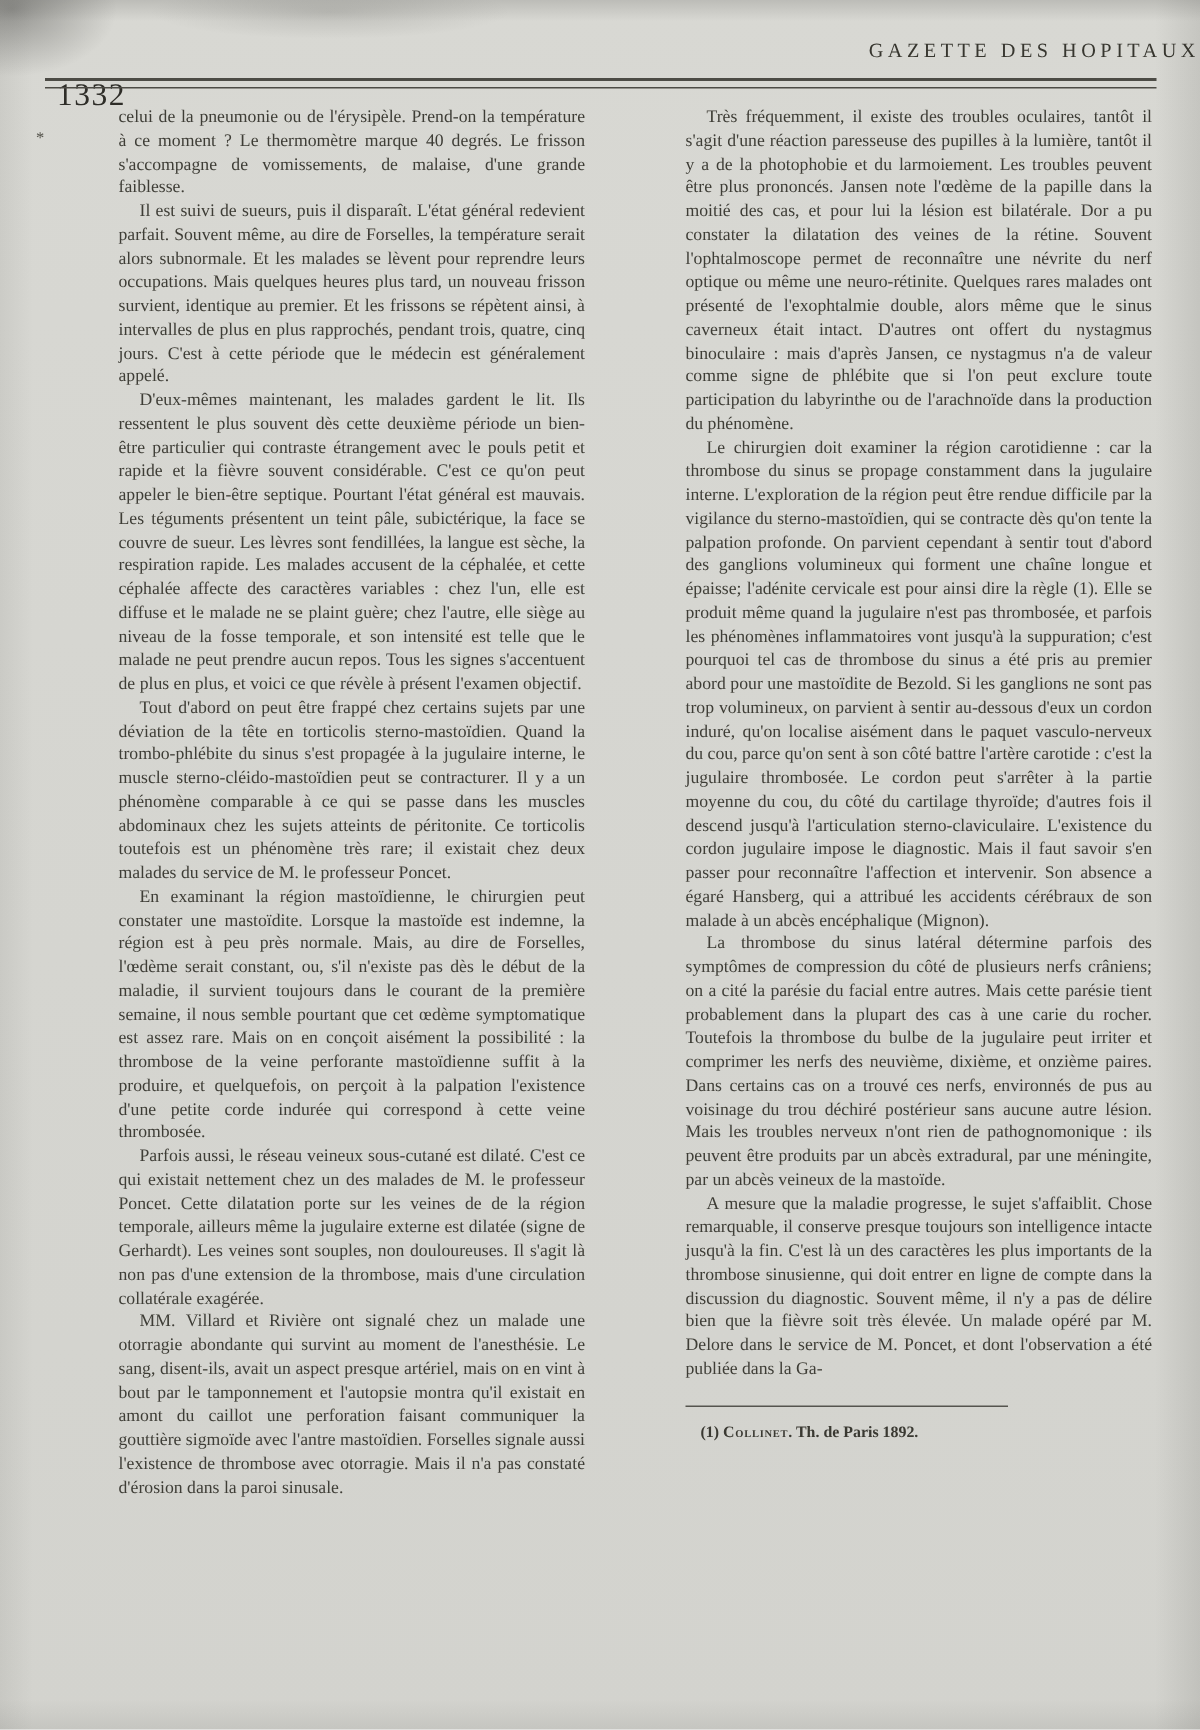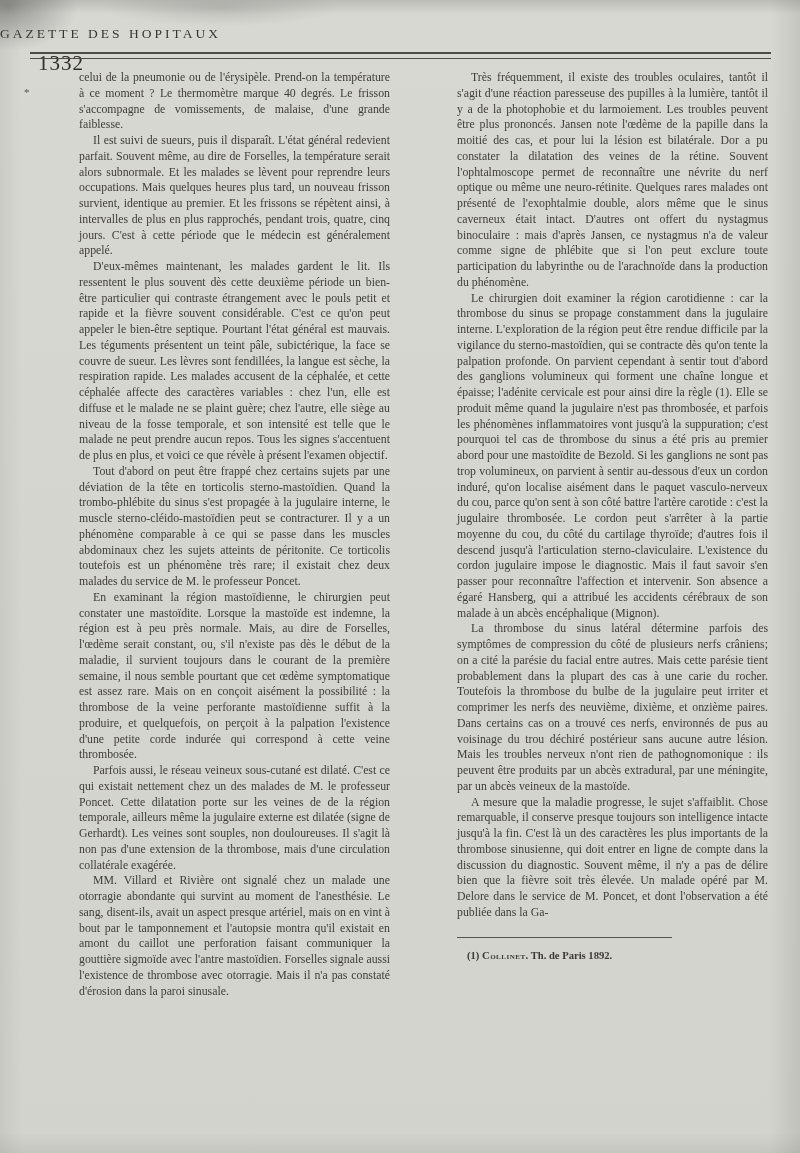--- a/index.html
+++ b/index.html
@@ -35,21 +35,21 @@
     font-size: 21px;
     letter-spacing: 1px;
     color: #2e2d28;
     margin-top: 27px;
   }
   .journal-title {
     position: absolute;
     top: 26px;
     left: 0;
     width: 100%;
-    text-align: left;
+    text-align: right;
     font-size: 13.5px;
     letter-spacing: 3px;
     color: #37362f;
   }
   .double-rule {
     position: absolute;
     top: 52px;
     left: 30px;
     right: 29px;
     height: 3.5px;

